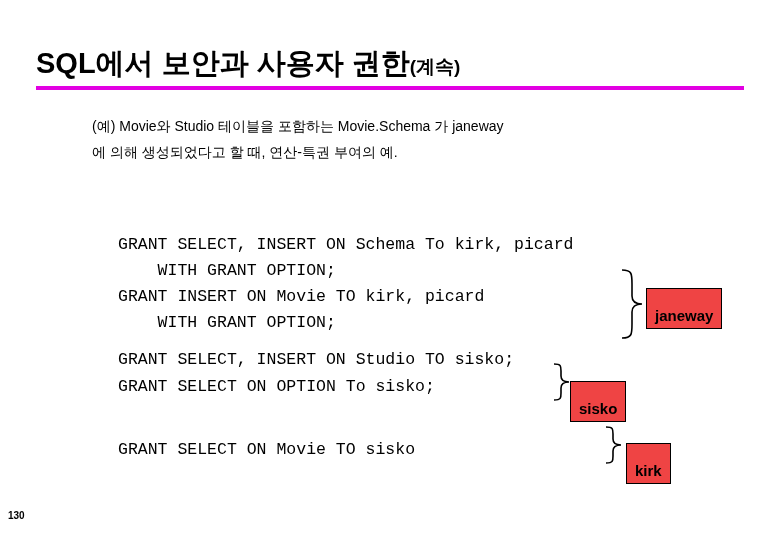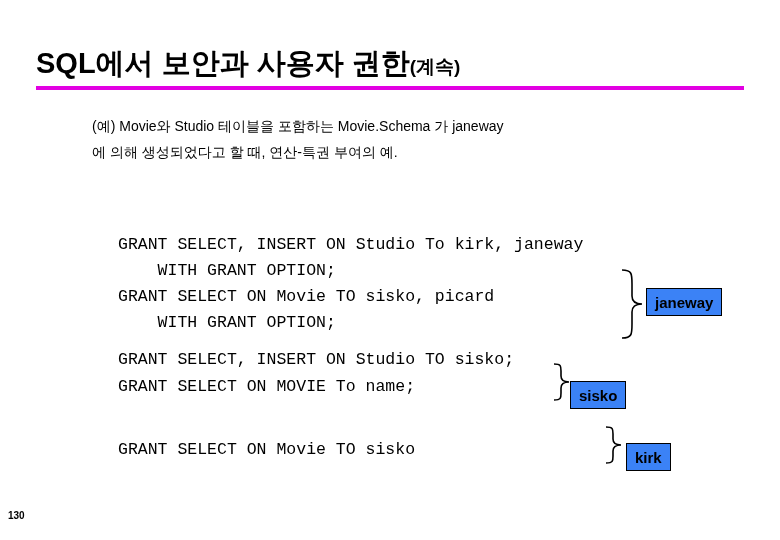--- a/index.html
+++ b/index.html
@@ -58,26 +58,26 @@
   .code {
     position: absolute;
     font-family: "Liberation Mono", monospace;
     font-size: 16.5px;
     color: #000000;
     white-space: pre;
   }
   .tag {
     position: absolute;
     border: 1.5px solid #000000;
-    background: #3b82f6;
+    background: #ef4444;
     font-family: "Liberation Sans", sans-serif;
     font-size: 15px;
     font-weight: bold;
     color: #000000;
-    padding: 5px 8px 4px 8px;
+    padding: 18px 8px 4px 8px;
     white-space: nowrap;
   }
   .pagenum {
     position: absolute;
     left: 8px;
     top: 510px;
     font-size: 10px;
     font-weight: bold;
     color: #000000;
   }
@@ -100,26 +100,26 @@
     <span>SQL에서 보안과 사용자 권한</span><span class="sub">(계속)</span>
   </div>
 
   <div class="title-rule"></div>
 
   <div class="intro">
     <div class="small">(예) Movie와 Studio 테이블을 포함하는 Movie.Schema 가 janeway</div>
     <div class="small">에 의해 생성되었다고 할 때, 연산-특권 부여의 예.</div>
   </div>
 
-  <div class="code" style="left:118px; top:235px;">GRANT SELECT, INSERT ON Studio To kirk, janeway</div>
+  <div class="code" style="left:118px; top:235px;">GRANT SELECT, INSERT ON Schema To kirk, picard</div>
   <div class="code" style="left:118px; top:261px;">    WITH GRANT OPTION;</div>
-  <div class="code" style="left:118px; top:287px;">GRANT SELECT ON Movie TO sisko, picard</div>
+  <div class="code" style="left:118px; top:287px;">GRANT INSERT ON Movie TO kirk, picard</div>
   <div class="code" style="left:118px; top:313px;">    WITH GRANT OPTION;</div>
   <div class="code" style="left:118px; top:350px;">GRANT SELECT, INSERT ON Studio TO sisko;</div>
-  <div class="code" style="left:118px; top:377px;">GRANT SELECT ON MOVIE To name;</div>
+  <div class="code" style="left:118px; top:377px;">GRANT SELECT ON OPTION To sisko;</div>
   <div class="code" style="left:118px; top:440px;">GRANT SELECT ON Movie TO sisko</div>
 
   <svg class="brace-svg" style="left:620px; top:268px;" width="26" height="72" viewBox="0 0 26 72">
     <path d="M 2 2 C 12 2, 12 6, 12 16 L 12 28 C 12 34, 16 36, 22 36 C 16 36, 12 38, 12 44 L 12 56 C 12 66, 12 70, 2 70"></path>
   </svg>
   <div class="tag" style="left:646px; top:288px;">janeway</div>
 
   <svg class="brace-svg" style="left:552px; top:362px;" width="22" height="40" viewBox="0 0 22 40">
     <path d="M 2 2 C 9 2, 9 4, 9 9 L 9 14 C 9 18, 12 20, 17 20 C 12 20, 9 22, 9 26 L 9 31 C 9 36, 9 38, 2 38"></path>
   </svg>

